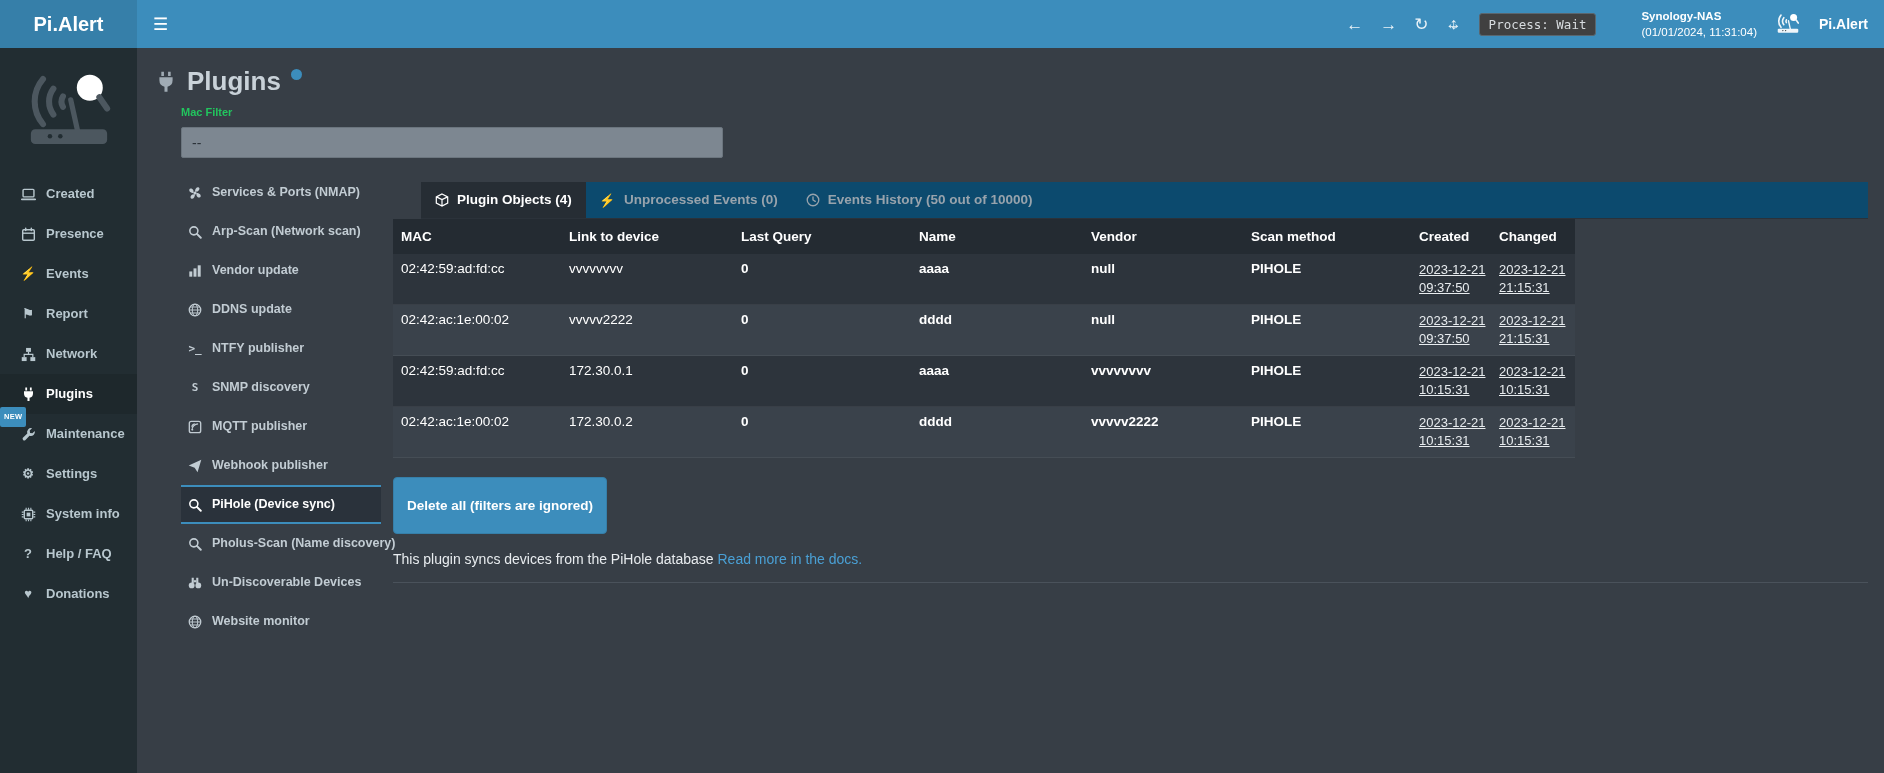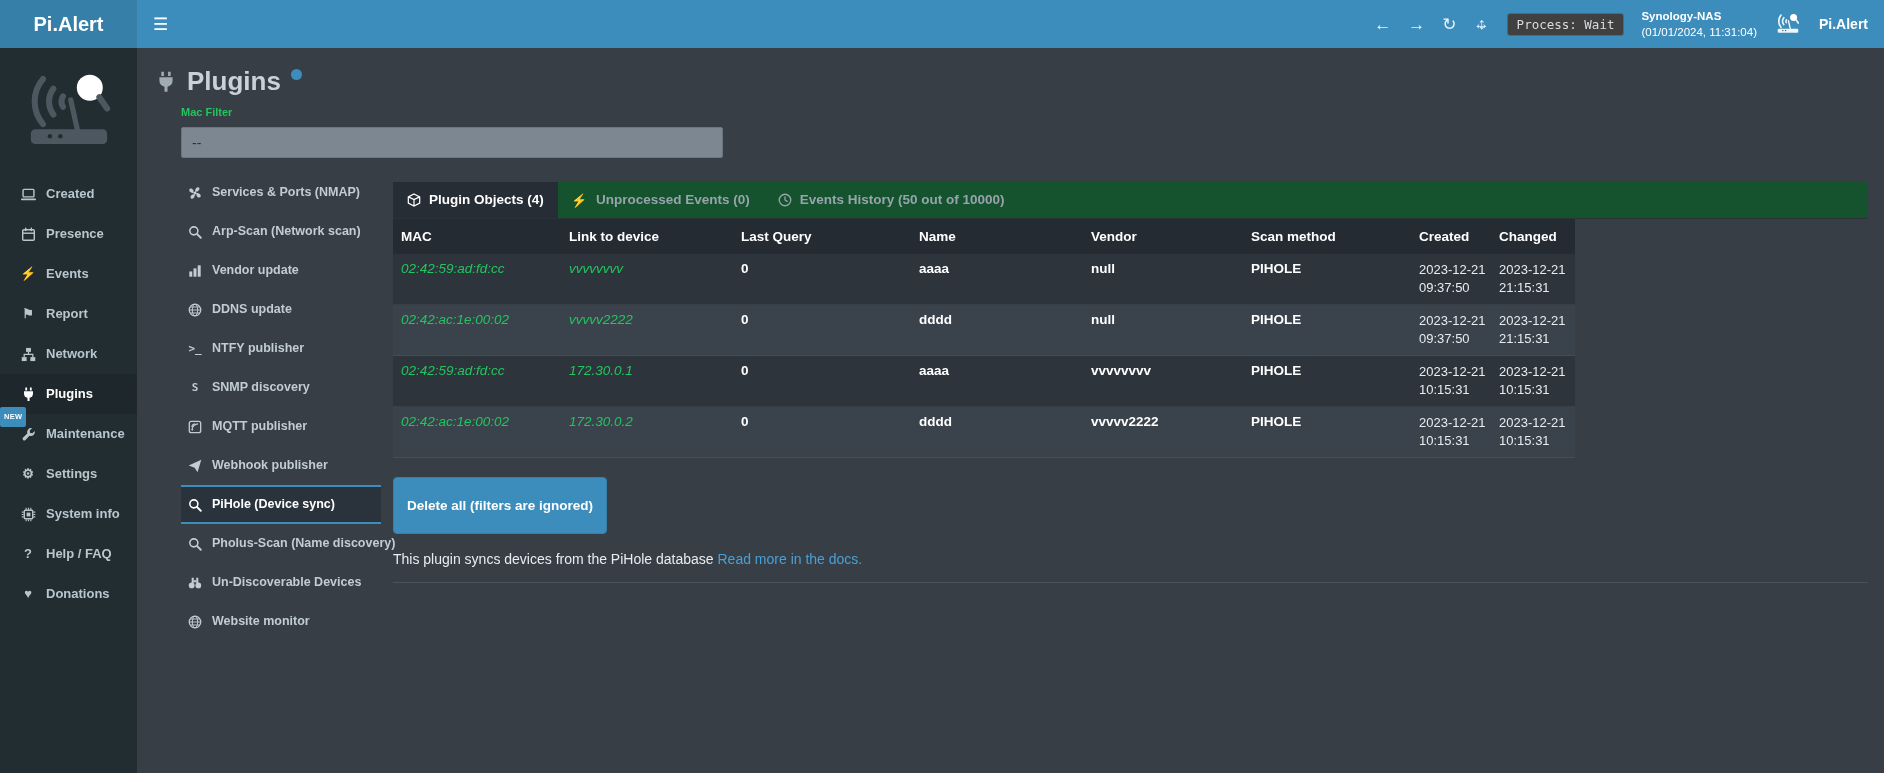--- a/index.html
+++ b/index.html
@@ -26,21 +26,21 @@
   .hamburger { font-size:17px; cursor:pointer; color:#fff; }
   .topbar-right { margin-left:auto; display:flex; align-items:center; gap:17px; }
   .tb-icon { font-size:17px; color:#eaf3f8; cursor:pointer; line-height:1; }
   .move-ico { position:relative; width:16px; height:18px; display:inline-block; cursor:pointer; }
   .move-ico i { position:absolute; inset:0; font-style:normal; font-size:16px; line-height:18px; text-align:center; color:#eaf3f8; }
   .process-badge {
     font-family:"DejaVu Sans Mono", monospace; font-size:12.5px;
     background:#404040; border:1px solid #5a666e; color:#d8dcdf;
     padding:3px 9px; border-radius:3px; white-space:nowrap;
   }
-  .host-info { font-size:11.5px; line-height:1.4; color:#fff; }
+  .host-info { font-size:11.5px; line-height:1.4; color:#fff;margin-left:28px; }
   .host-info .hname { font-weight:bold; }
   .mini-logo { color:#eef5f9; }
   .mini-logo svg { width:28px; height:24px; }
   .app-name { font-size:14px; font-weight:bold; color:#fff; }
 
   
   .app { display:flex; height:725px; }
 
   
   .sidebar { width:137px; background:#222d32; flex-shrink:0; display:flex; flex-direction:column; }
@@ -92,21 +92,21 @@
   }
   .pm-item.active {
     background:#2a323b; border-top-color:#3c8dbc; border-bottom-color:#3c8dbc; color:#fff;
   }
   .pm-ico { width:16px; display:flex; justify-content:center; align-items:center; flex-shrink:0; }
   .pm-ico svg { width:14px; height:14px; }
   .pm-ico.txt { font-size:11px; font-weight:bold; font-family:"DejaVu Sans Mono", monospace; }
 
   
   .panel { flex:1; min-width:0; }
-  .tabs { display:flex; background:#14532d; border-bottom:1px solid #2b323a; }
+  .tabs { display:flex; background:#0c4a6e; border-bottom:1px solid #2b323a;margin-left:28px; }
   .tab {
     display:flex; align-items:center; gap:8px; padding:9px 14px;
     font-size:13.5px; font-weight:bold; color:#98a3ac; cursor:pointer; line-height:18px;
   }
   .tab svg { width:14px; height:14px; }
   .tab .ticon { font-size:13px; line-height:1; }
   .tab.active { background:#262d34; color:#fff; }
 
   
   .obj-table { border-collapse:collapse; table-layout:fixed; width:1182px; }
@@ -115,22 +115,22 @@
     padding:10px 8px; font-weight:bold;
   }
   .obj-table td {
     padding:7px 8px; font-size:13.5px; vertical-align:top;
     border-bottom:1px solid rgba(255,255,255,0.06);
   }
   .obj-table tbody tr:nth-child(odd)  { background:#2d343c; }
   .obj-table tbody tr:nth-child(even) { background:#3a424b; }
   .obj-table td.b { font-weight:bold; color:#fff; }
   .obj-table td.date { font-size:13px; color:#e8ecef; padding-right:2px; }
-  .obj-table td.date .d { display:block; line-height:18px; }
-  .cell-link { color:#22c55e; text-decoration:none; cursor:pointer;font-style:italic; }
+  .obj-table td.date .d { display:block; line-height:18px;text-decoration:underline; }
+  .cell-link { color:#ffffff; text-decoration:none; cursor:pointer; }
 
   .delete-btn {
     margin-top:19px; background:#3c8dbc; border:1px solid #367fa9; color:#fff;
     font-size:13.5px; font-weight:bold; padding:20px 13px; border-radius:4px;
     cursor:pointer; font-family:"Liberation Sans", sans-serif;
   }
 
   .note {
     margin:17px 0 0 0; font-size:14px; color:#e8ecef;
     padding-bottom:15px; border-bottom:1px solid #4a525b;

